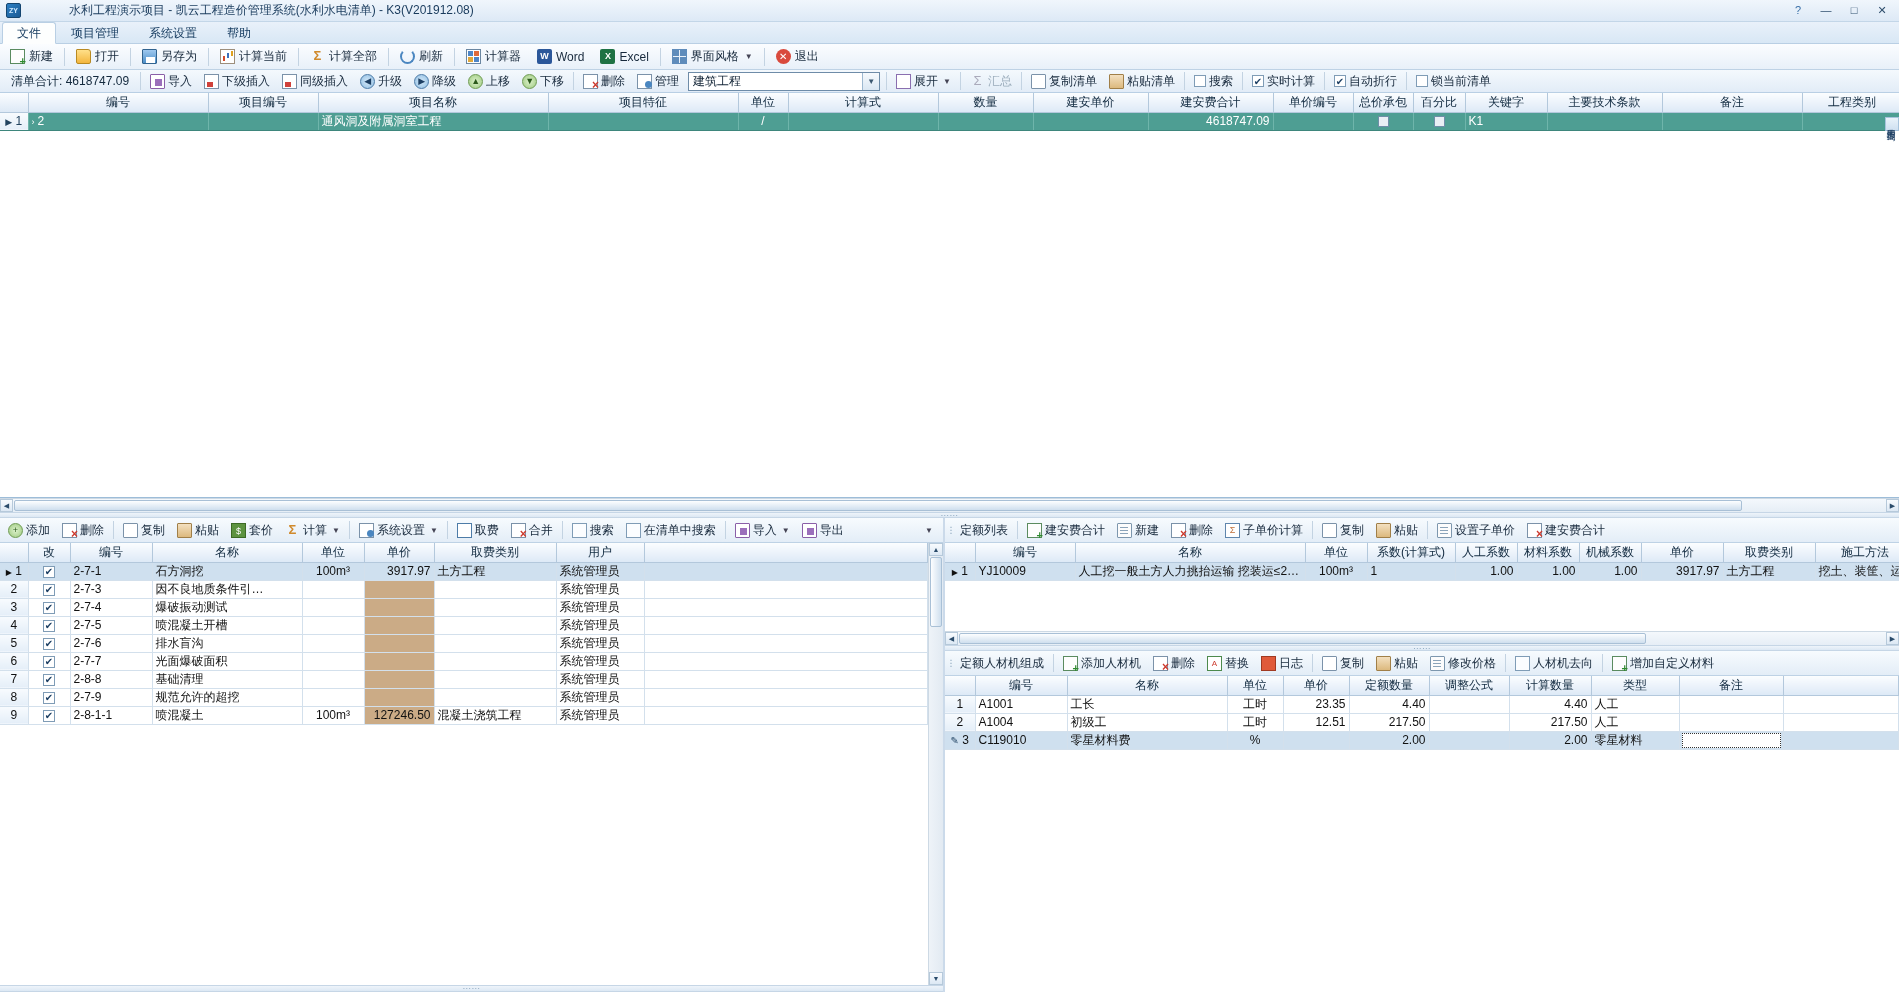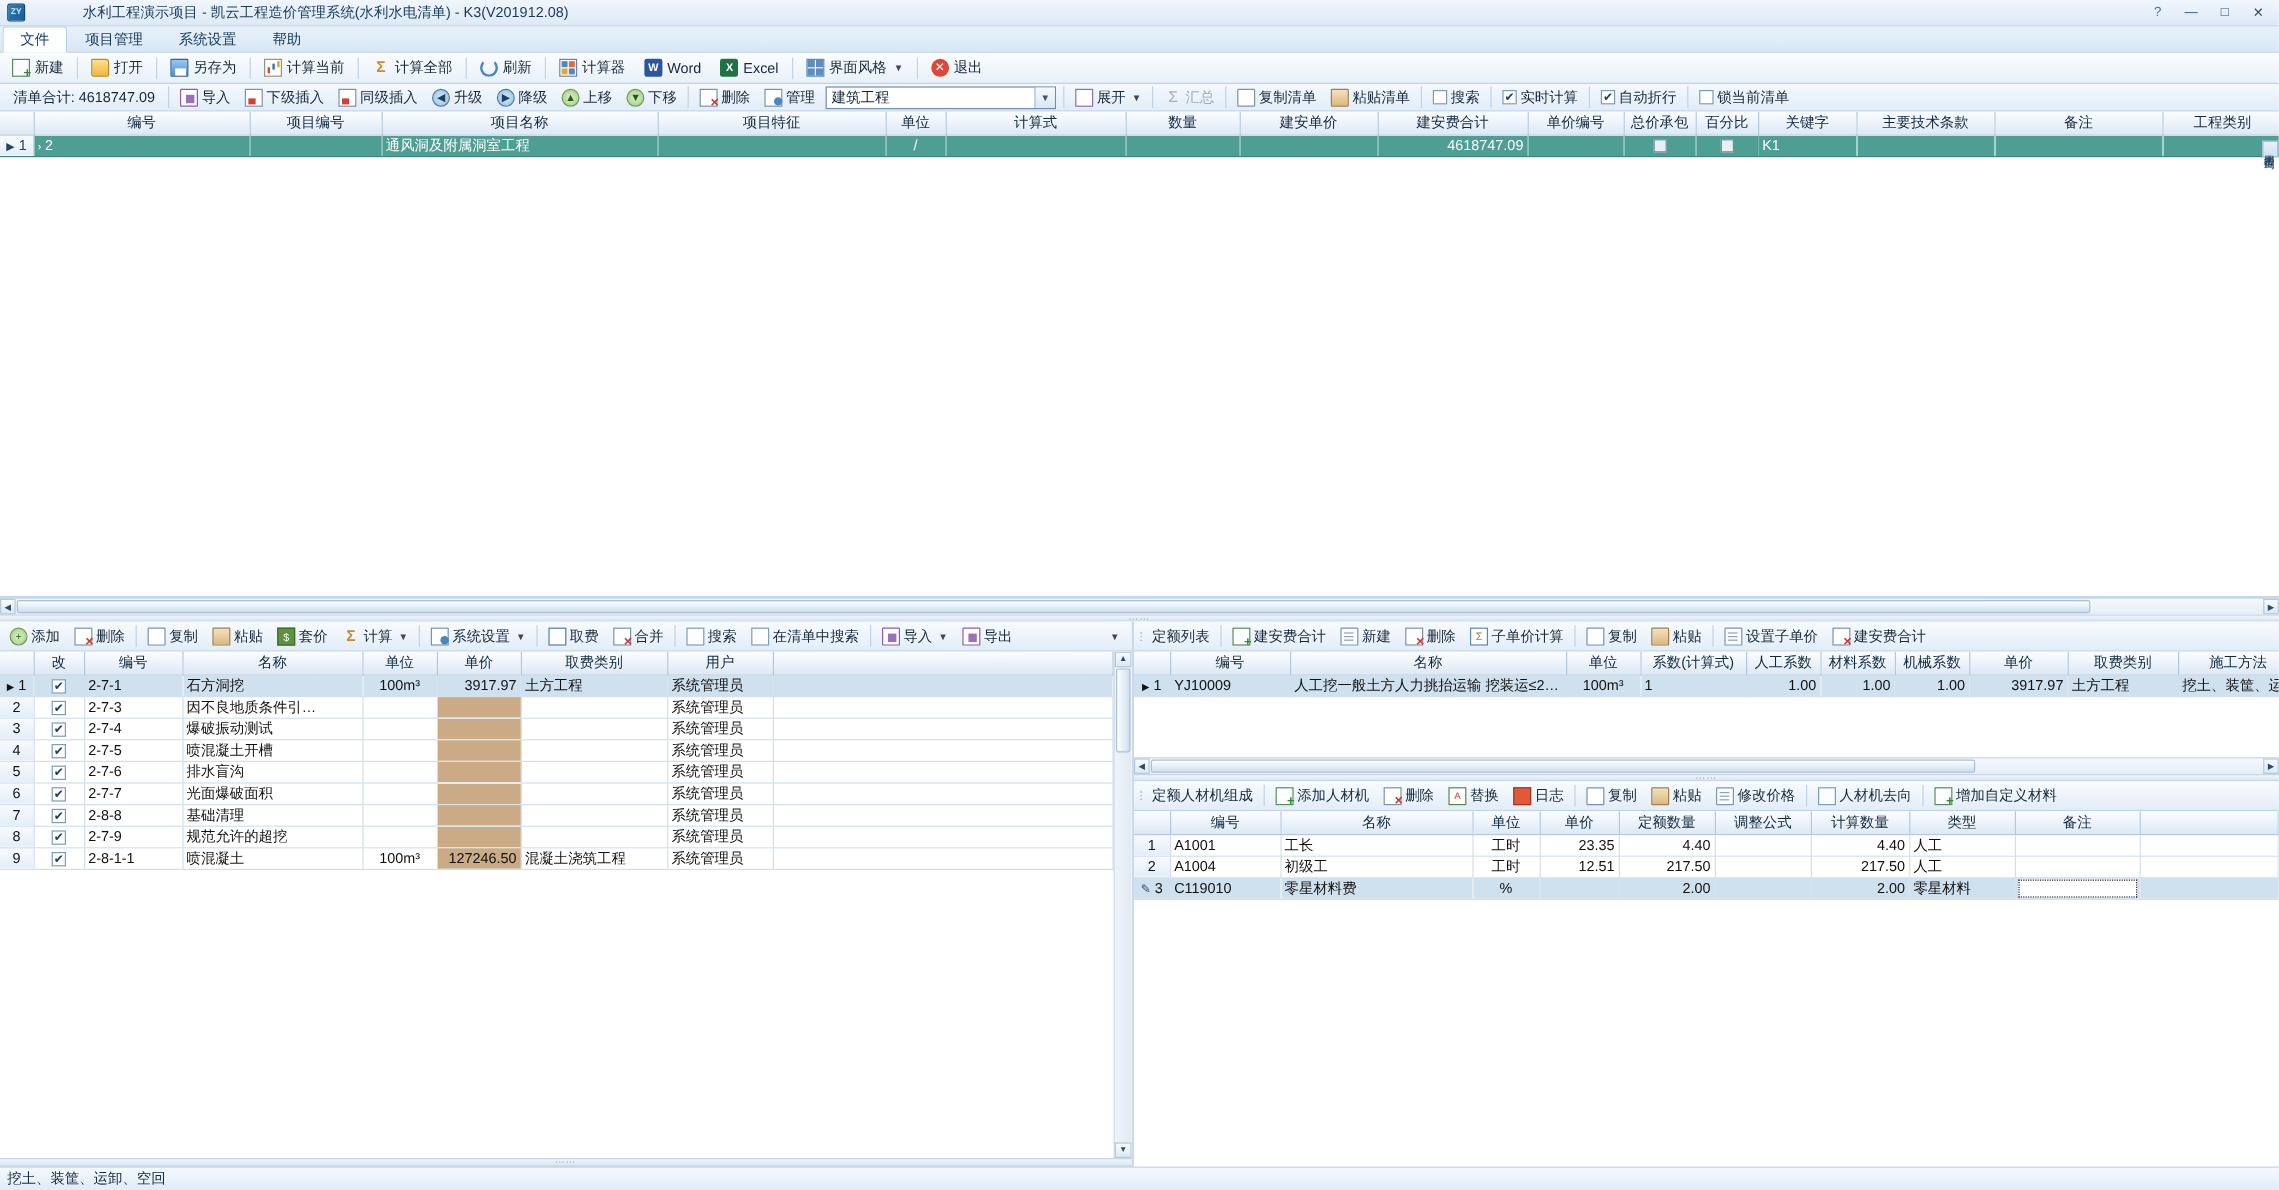--- a/index.html
+++ b/index.html
@@ -1017,17 +1017,14 @@
                   <div class="cell-editor"></div>
                 </td>
               <td></td>
             </tr>
           </tbody>
         </table>
       </div>
     </div>
   </div>
 
-  <div class="statusbar">
-    <span>挖土、装筐、运卸、空回</span>
-  </div>
 
 </div>
 
 </body></html>

